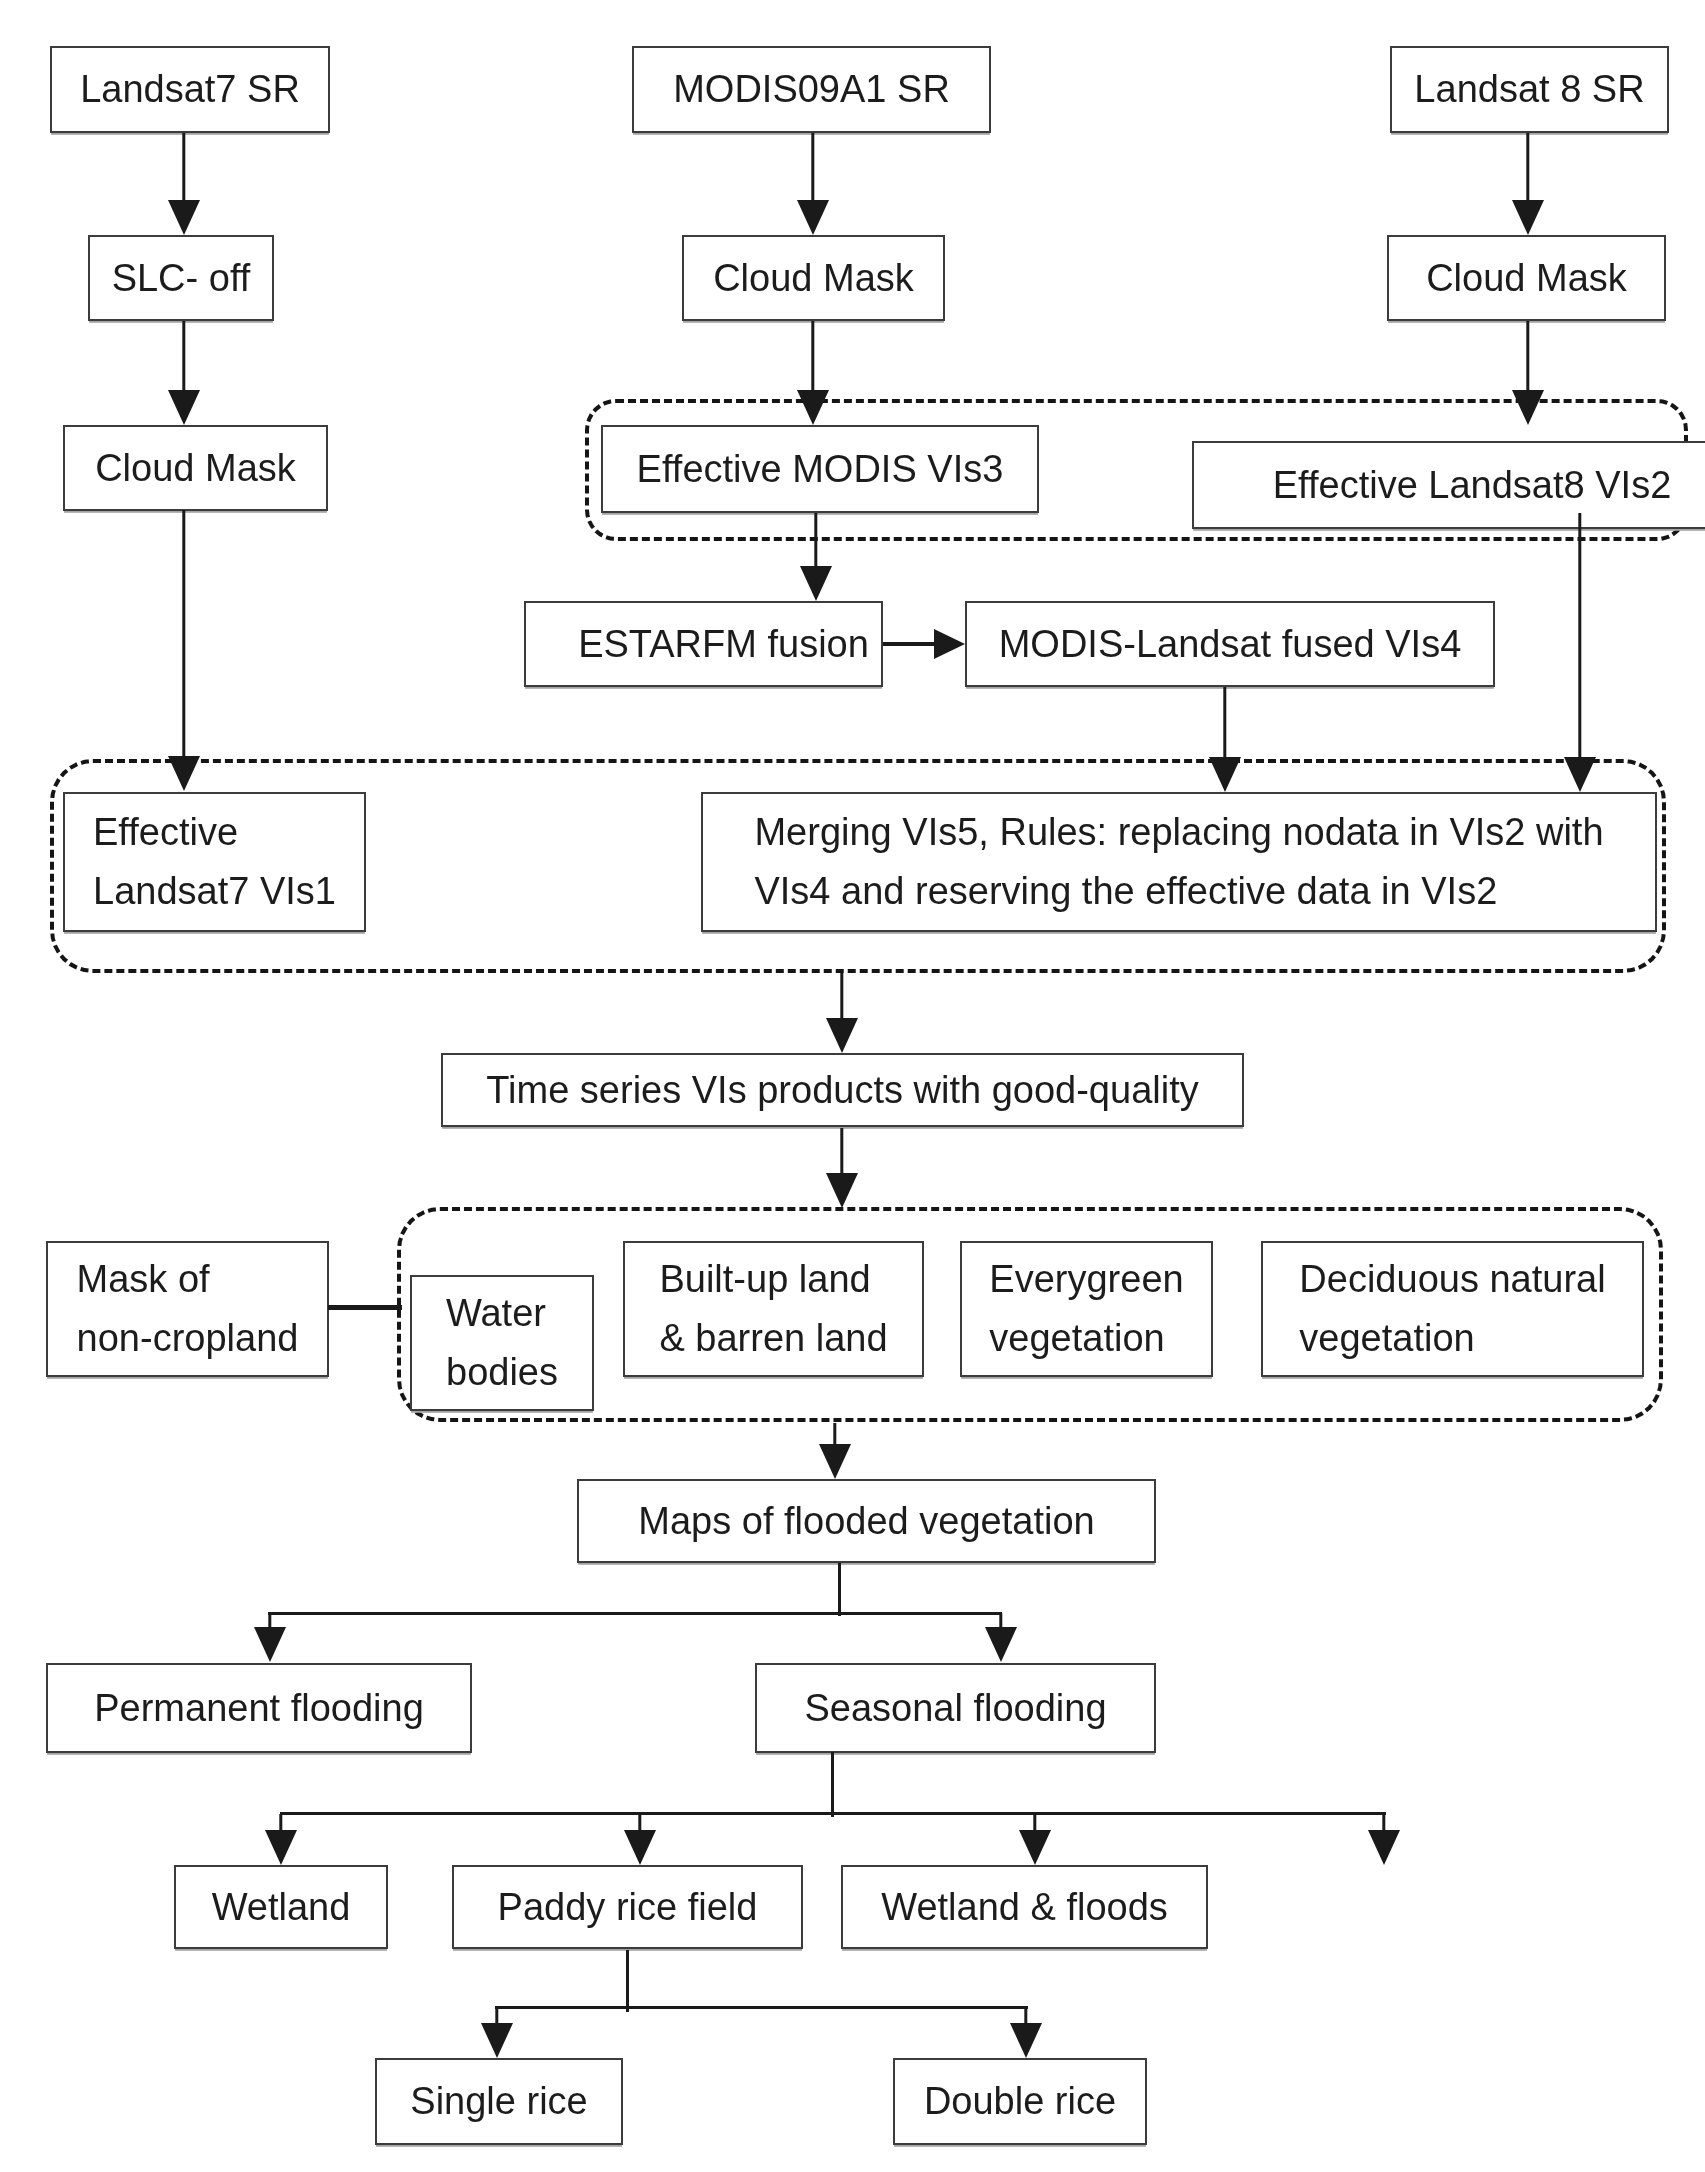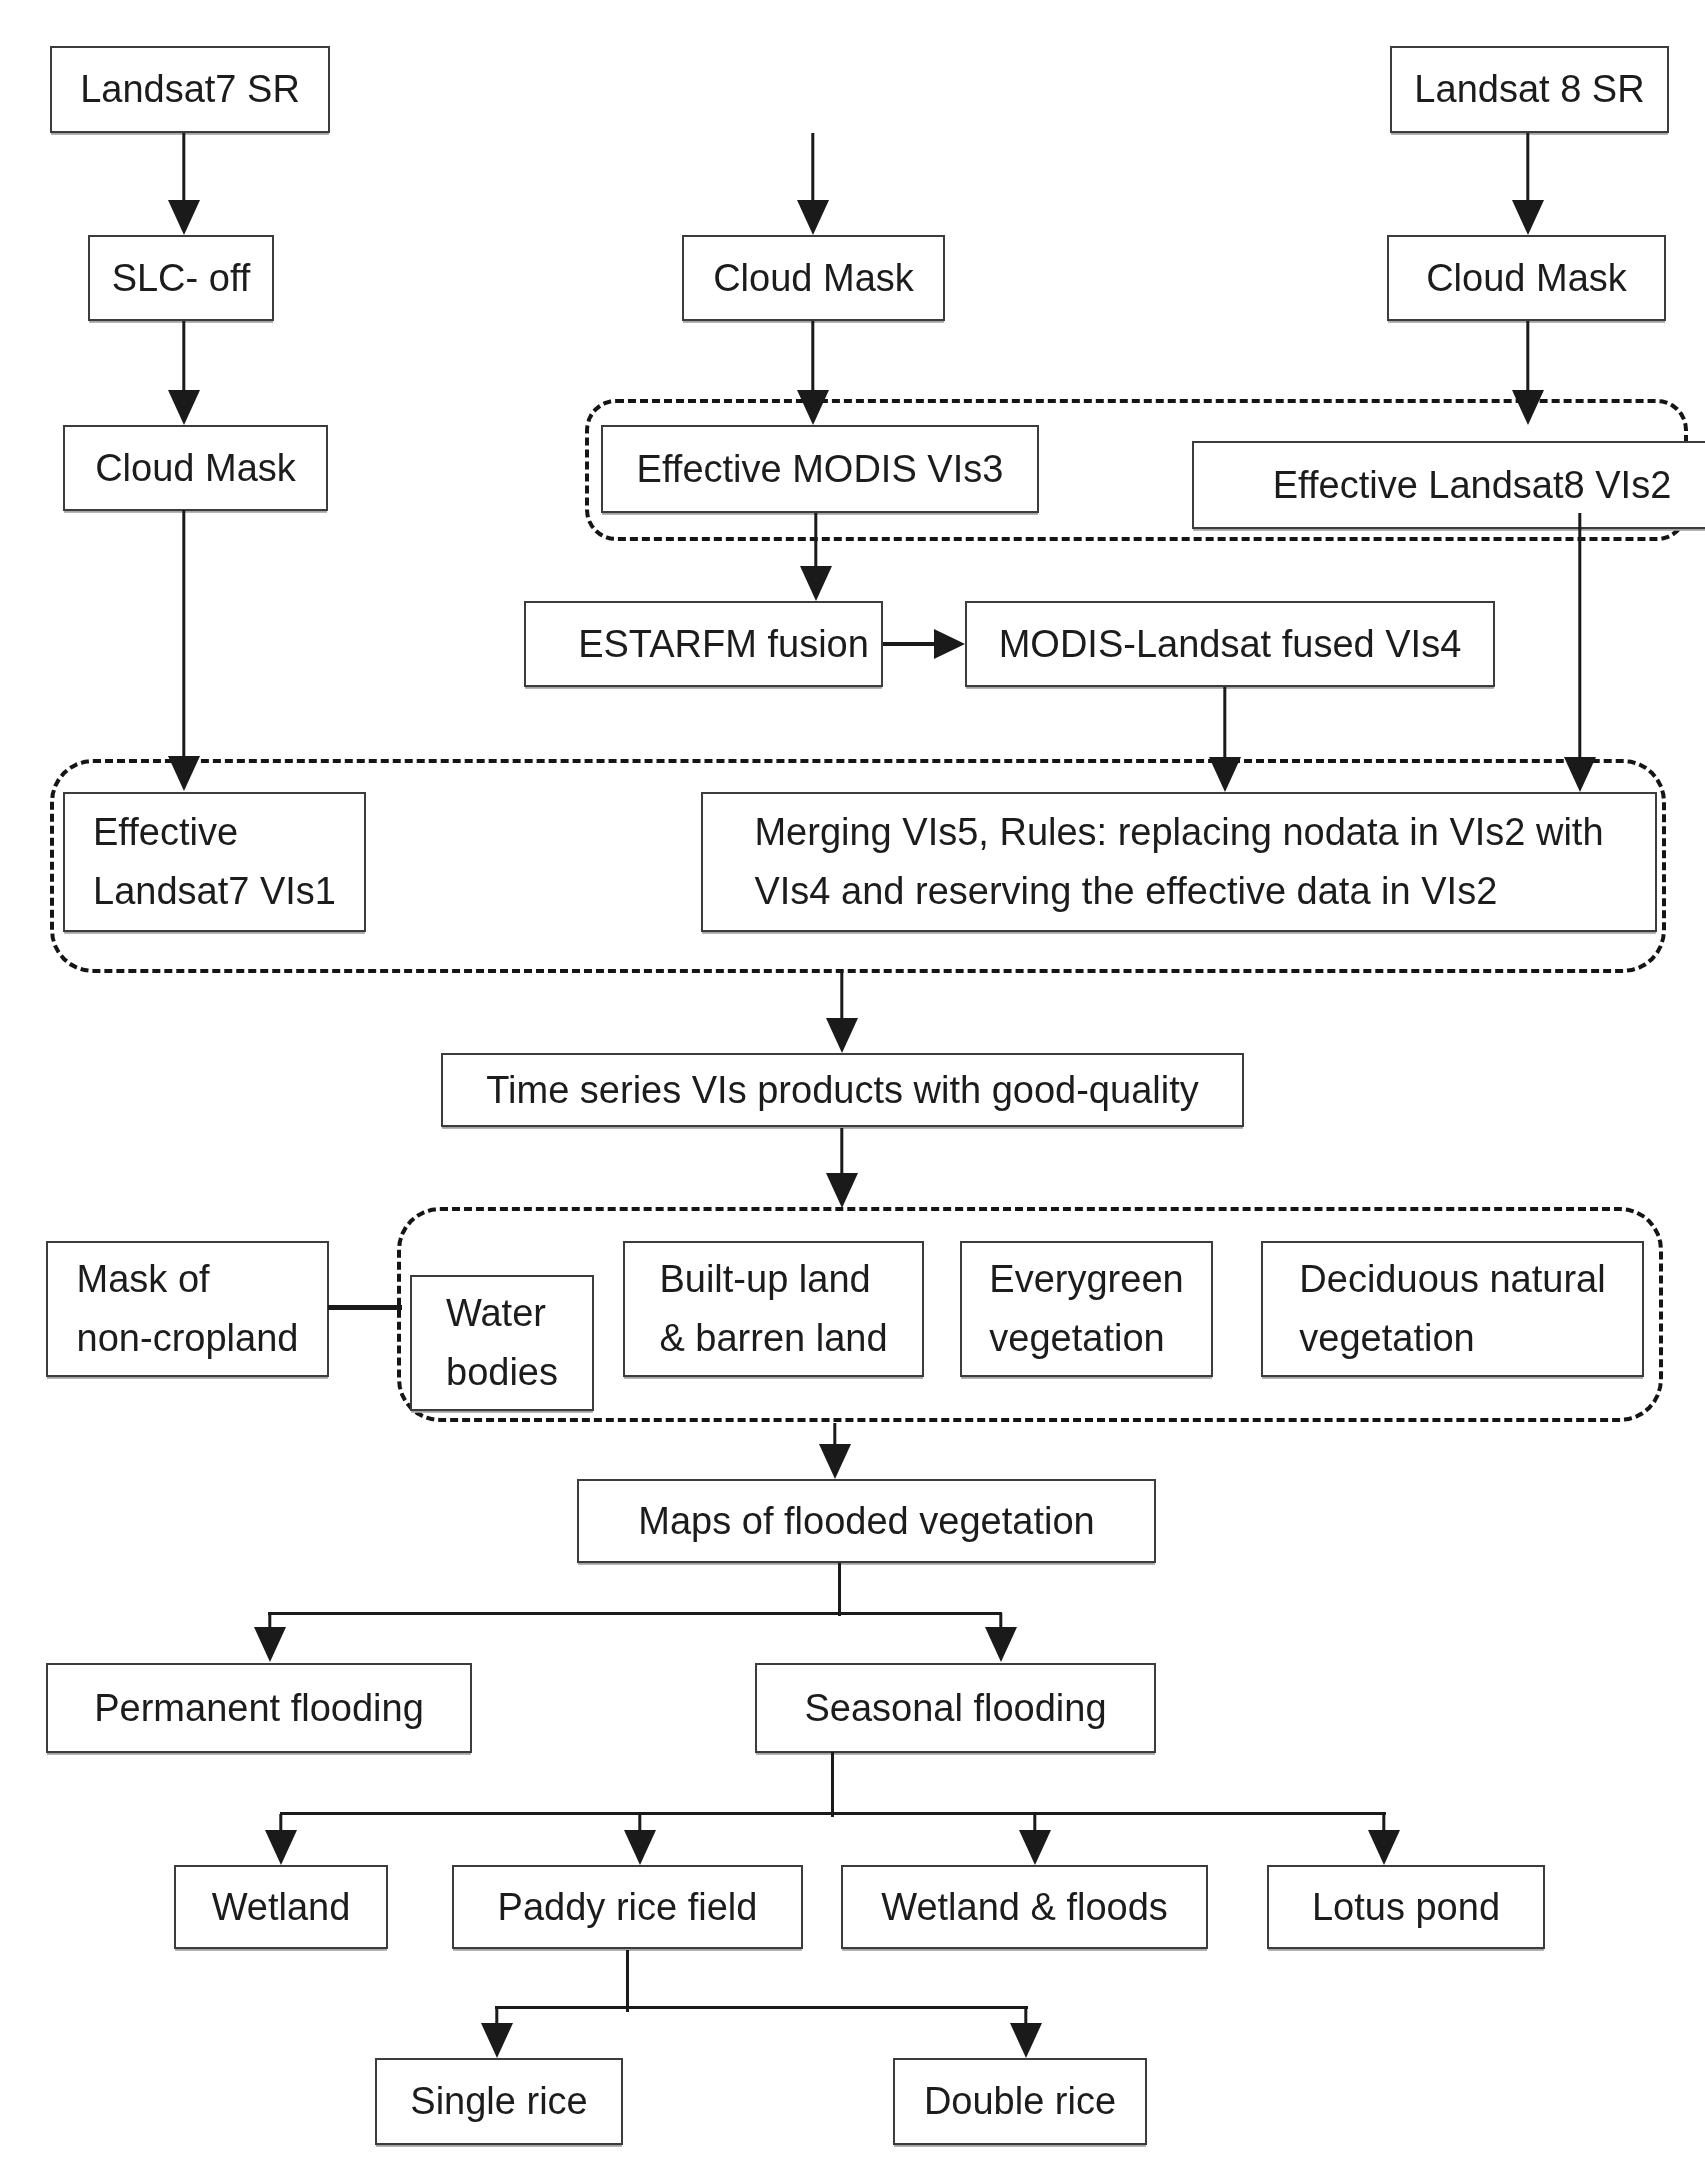--- a/index.html
+++ b/index.html
@@ -68,20 +68,21 @@
 </head>
 <body>
 
 <div class="canvas">
 
   <div class="dashed" style="left:585px;top:399px;width:1103px;height:142px;border-radius:31px;"></div>
   <div class="dashed" style="left:50px;top:759px;width:1616px;height:214px;border-radius:43px;"></div>
   <div class="dashed" style="left:397px;top:1207px;width:1266px;height:215px;border-radius:43px;"></div>
 
   <div class="node" style="left:50px;top:46px;width:280px;height:87px;">Landsat7 SR</div>
+  <div class="node" style="left:632px;top:46px;width:359px;height:87px;">MODIS09A1 SR</div>
   <div class="node" style="left:1390px;top:46px;width:279px;height:87px;">Landsat 8 SR</div>
 
   <div class="node" style="left:88px;top:235px;width:186px;height:86px;">SLC- off</div>
   <div class="node" style="left:682px;top:235px;width:263px;height:86px;">Cloud Mask</div>
   <div class="node" style="left:1387px;top:235px;width:279px;height:86px;">Cloud Mask</div>
 
   <div class="node" style="left:63px;top:425px;width:265px;height:86px;">Cloud Mask</div>
   <div class="node" style="left:601px;top:425px;width:438px;height:88px;">Effective MODIS VIs3</div>
   <div class="node" style="left:1192px;top:441px;width:560px;height:88px;">Effective Landsat8 VIs2</div>
 
@@ -107,21 +108,20 @@
 vegetation</div>
 
   <div class="node" style="left:577px;top:1479px;width:579px;height:84px;">Maps of flooded vegetation</div>
 
   <div class="node" style="left:46px;top:1663px;width:426px;height:90px;">Permanent flooding</div>
   <div class="node" style="left:755px;top:1663px;width:401px;height:90px;">Seasonal flooding</div>
 
   <div class="node" style="left:174px;top:1865px;width:214px;height:84px;">Wetland</div>
   <div class="node" style="left:452px;top:1865px;width:351px;height:84px;">Paddy rice field</div>
   <div class="node" style="left:841px;top:1865px;width:367px;height:84px;">Wetland &amp; floods</div>
-  <div class="node" style="left:1267px;top:1865px;width:278px;height:84px;">Lotus pond</div>
 
   <div class="node" style="left:375px;top:2058px;width:248px;height:87px;">Single rice</div>
   <div class="node" style="left:893px;top:2058px;width:254px;height:87px;">Double rice</div>
 
   <div class="varrow" style="left:168px;top:133px;height:102px;"></div>
   <div class="varrow" style="left:168px;top:321px;height:104px;"></div>
   <div class="varrow" style="left:168px;top:510px;height:281px;"></div>
   <div class="varrow" style="left:797px;top:133px;height:102px;"></div>
   <div class="varrow" style="left:797px;top:321px;height:104px;"></div>
   <div class="varrow" style="left:800px;top:513px;height:88px;"></div>

